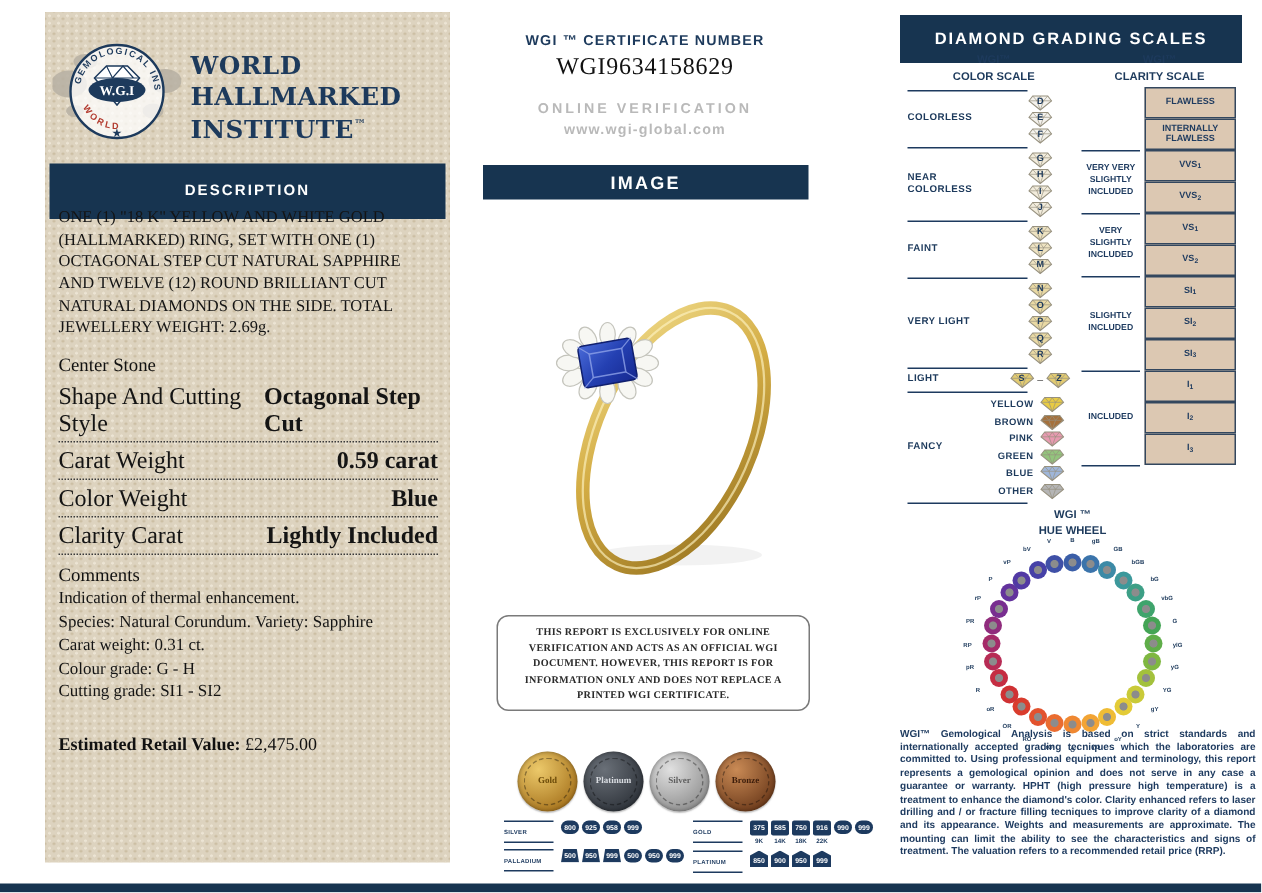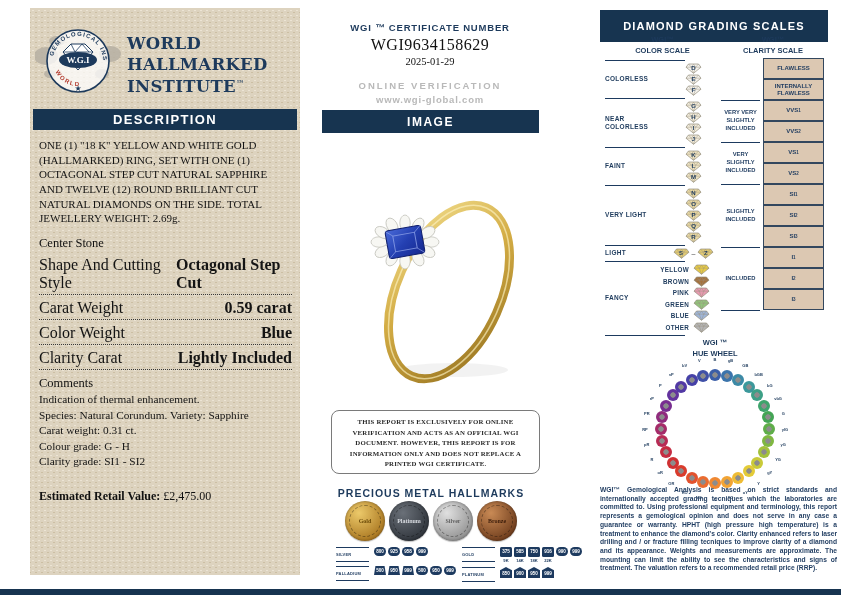--- a/index.html
+++ b/index.html
@@ -8,21 +8,21 @@
   .banner{background:#173450;color:#fff;font-weight:bold;display:flex;align-items:center;justify-content:center;
           font-family:"Liberation Sans",sans-serif;}
   
   .left-panel{position:absolute;left:30px;top:8px;width:270px;height:567px;background-color:#ddd3bf;
     background-image:radial-gradient(#ece4d4 1px,transparent 1.3px),radial-gradient(#ccbfa4 1px,transparent 1.3px);
     background-size:6px 5px,6px 5px;background-position:0 0,3px 2px;}
   .logo-row{position:absolute;top:10px;left:5px;display:flex;align-items:center;}
   .org-title{margin-left:6px;margin-top:8px;font-family:"DejaVu Serif",serif;font-weight:bold;color:#1d3a5c;
     font-size:16.5px;line-height:1.3;letter-spacing:.3px;}
   .org-title sup{font-size:8px;}
-  .desc-banner{position:absolute;top:101px;left:3px;right:3px;height:21px;font-size:13px;letter-spacing:1.4px;}
+  .desc-banner{position:absolute;top:101px;left:3px;right:3px;height:37px;font-size:10px;letter-spacing:1.4px;}
   .desc-text{position:absolute;top:130px;left:9px;right:8px;margin:0;font-family:"Liberation Serif",serif;
     font-size:11px;line-height:1.33;color:#141414;}
   .center-stone{position:absolute;top:228px;left:9px;right:8px;font-family:"Liberation Serif",serif;color:#141414;}
   .sec-head{margin:0 0 1px 0;font-size:12.5px;font-weight:normal;font-family:"Liberation Serif",serif;color:#111;}
   .cs-row{display:flex;justify-content:space-between;align-items:flex-end;border-bottom:1px dotted #3a3a3a;
     padding:4px 0 2px;font-size:16px;}
   .cs-value{font-weight:bold;}
   .comments{position:absolute;top:368px;left:9px;right:8px;font-family:"Liberation Serif",serif;color:#141414;}
   .c-line{font-size:11.3px;line-height:1.38;}
   .retail{position:absolute;top:481px;left:9px;margin:0;font-family:"Liberation Serif",serif;font-size:12px;color:#111;}
@@ -155,33 +155,32 @@
           </div>
         </div>
     </div>
     <div class="comments">
       <h3 class="sec-head">Comments</h3>
       <div id="comment-lines">
           <div class="c-line">Indication of thermal enhancement.</div>
           <div class="c-line">Species: Natural Corundum. Variety: Sapphire</div>
           <div class="c-line">Carat weight: 0.31 ct.</div>
           <div class="c-line">Colour grade: G - H</div>
-          <div class="c-line">Clarity grade: SI1 - SI2</div>
+          <div class="c-line">Cutting grade: SI1 - SI2</div>
         </div>
     </div>
     <p class="retail">
       <b>Estimated Retail Value:</b>
       <span>£2,475.00</span>
     </p>
   </section>
 
   <div class="cert-head">
     <div class="cert-label">WGI ™ CERTIFICATE NUMBER</div>
     <div class="cert-number">WGI9634158629</div>
-    <div class="cert-date">2025-01-29</div>
     <div class="online">ONLINE VERIFICATION</div>
     <div class="website">www.wgi-global.com</div>
   </div>
   <div class="banner image-banner">IMAGE</div>
 
   <svg class="ring" width="220" height="262" viewBox="0 0 220 262">
     <defs>
       <linearGradient id="goldg" x1="0" y1="0" x2="1" y2="1">
         <stop offset="0" stop-color="#f1dd8d"></stop>
           <stop offset="0.45" stop-color="#d3ac44"></stop>
@@ -211,21 +210,20 @@
       <ellipse cx="102.5" cy="92.5" rx="8" ry="5.2" transform="rotate(150 102.5 92.5)"></ellipse>
     </g>
     <g transform="rotate(-10 80 102)">
       <rect x="62" y="88" width="36" height="28" rx="3" fill="url(#sapph)" stroke="#101f6e"></rect>
       <rect x="69" y="94" width="22" height="16" fill="none" stroke="#8fa2e8" stroke-width="1" opacity="0.8"></rect>
       <path d="M62 88 L69 94 M98 88 L91 94 M62 116 L69 110 M98 116 L91 110" stroke="#8fa2e8" stroke-width="0.8" opacity="0.8"></path>
     </g>
   </svg>
 
   <div class="disclaimer">THIS REPORT IS EXCLUSIVELY FOR ONLINE VERIFICATION AND ACTS AS AN OFFICIAL WGI DOCUMENT. HOWEVER, THIS REPORT IS FOR INFORMATION ONLY AND DOES NOT REPLACE A PRINTED WGI CERTIFICATE.</div>
-  <div class="hm-title">PRECIOUS METAL HALLMARKS</div>
   <div id="coins" class="coins">
       <div class="coin" style="background: radial-gradient(circle at 35% 30%, rgb(236, 201, 106), rgb(168, 117, 31) 78%);">
         <span class="coin-ring"></span>
         <span class="coin-text" style="color: rgb(107, 74, 8);">Gold</span>
       </div>
       <div class="coin" style="background: radial-gradient(circle at 35% 30%, rgb(106, 112, 120), rgb(47, 52, 59) 78%);">
         <span class="coin-ring"></span>
         <span class="coin-text" style="color: rgb(216, 219, 224);">Platinum</span>
       </div>
       <div class="coin" style="background: radial-gradient(circle at 35% 30%, rgb(224, 224, 224), rgb(144, 144, 144) 78%);">

